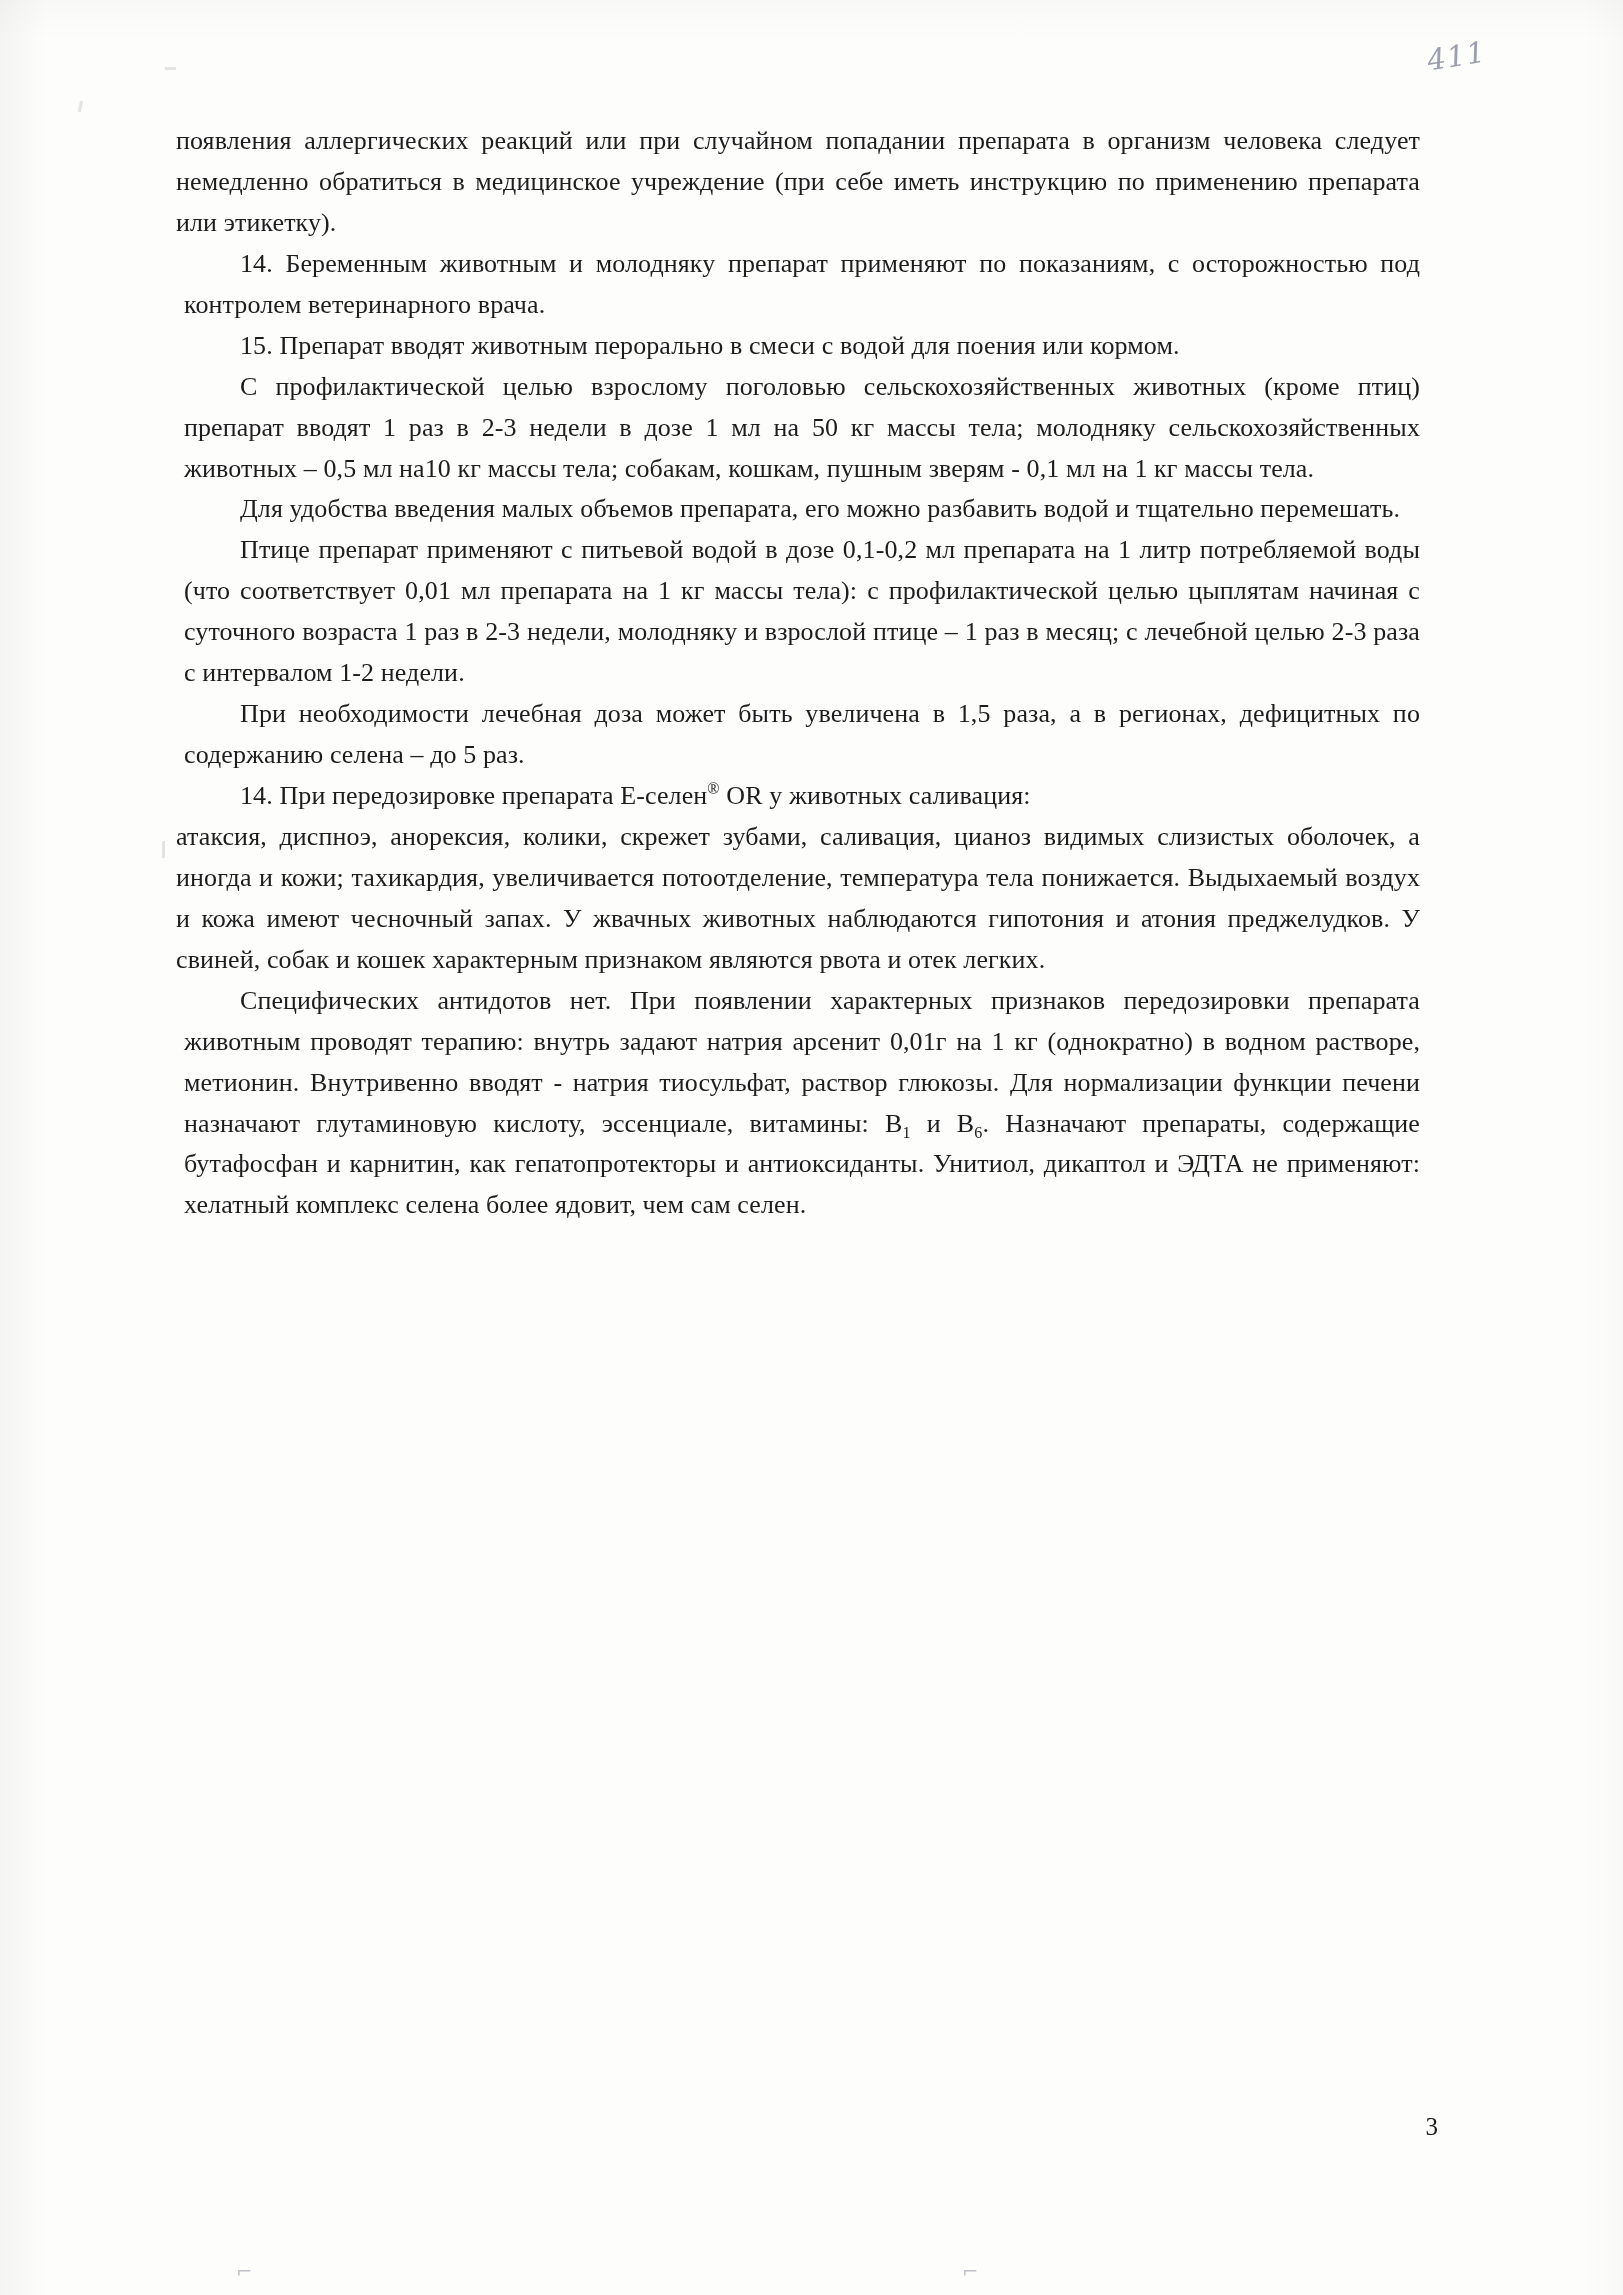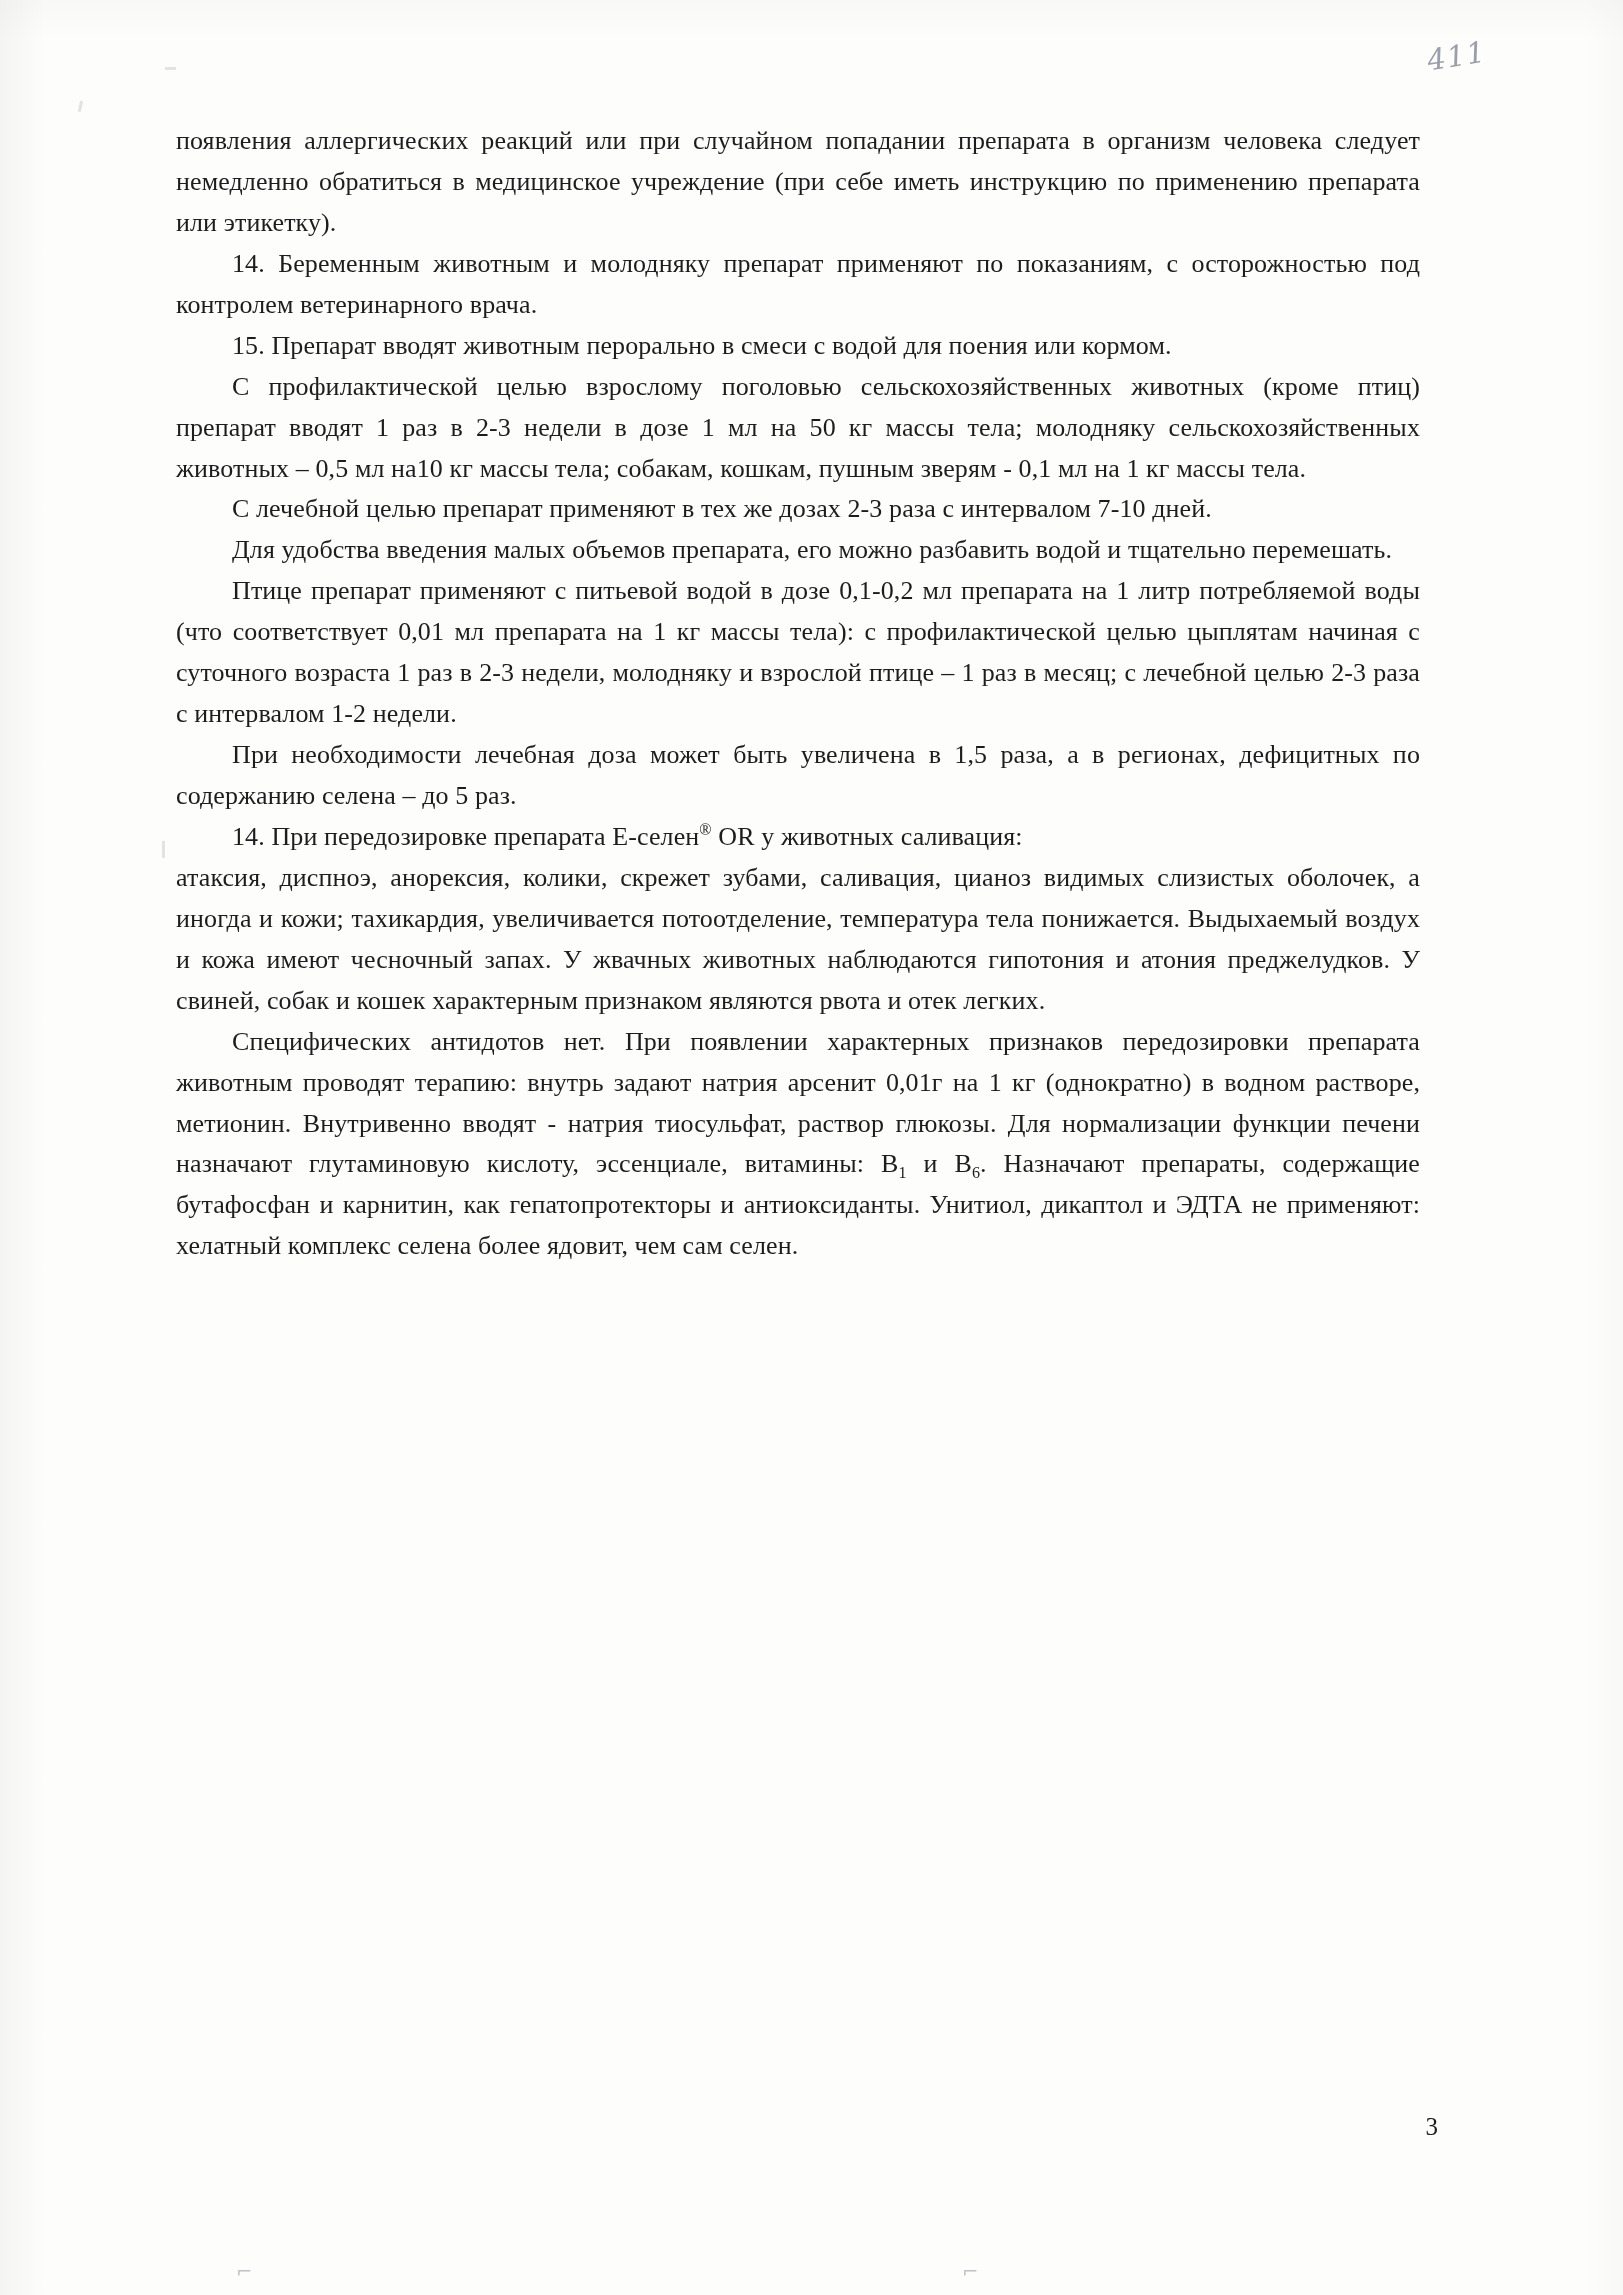--- a/index.html
+++ b/index.html
@@ -38,20 +38,21 @@
     margin: 0 0 0 0;
     font-size: 26px;
     line-height: 1.575;
     color: #1d1d1f;
     text-align: justify;
     text-justify: inter-word;
     letter-spacing: 0.1px;
   }
   p.indent {
     text-indent: 56px;
+    margin-left: 8px;
   }
   .page-number {
     position: absolute;
     right: 185px;
     bottom: 154px;
     font-size: 25px;
     color: #1d1d1f;
   }
   .hand-mark {
     position: absolute;
@@ -110,21 +111,20 @@
   <div class="content">
 
     <p class="para">появления аллергических реакций или при случайном попадании препарата в организм человека следует немедленно обратиться в медицинское учреждение (при себе иметь инструкцию по применению препарата или этикетку).</p>
 
     <p class="para indent">14. Беременным животным и молодняку препарат применяют по показаниям, с осторожностью под контролем ветеринарного врача.</p>
 
     <p class="para indent">15. Препарат вводят животным перорально в смеси с водой для поения или кормом.</p>
 
     <p class="para indent">С профилактической целью взрослому поголовью сельскохозяйственных животных (кроме птиц) препарат вводят 1 раз в 2-3 недели в дозе 1 мл на 50 кг массы тела; молодняку сельскохозяйственных животных – 0,5 мл на10 кг массы тела; собакам, кошкам, пушным зверям - 0,1 мл на 1 кг массы тела.</p>
 
-    <p class="para indent">С лечебной целью препарат применяют в тех же дозах 2-3 раза с интервалом 7-10 дней.</p>
 
     <p class="para indent">Для удобства введения малых объемов препарата, его можно разбавить водой и тщательно перемешать.</p>
 
     <p class="para indent">Птице препарат применяют с питьевой водой в дозе 0,1-0,2 мл препарата на 1 литр потребляемой воды (что соответствует 0,01 мл препарата на 1 кг массы тела): с профилактической целью цыплятам начиная с суточного возраста 1 раз в 2-3 недели, молодняку и взрослой птице – 1 раз в месяц; с лечебной целью 2-3 раза с интервалом 1-2 недели.</p>
 
     <p class="para indent">При необходимости лечебная доза может быть увеличена в 1,5 раза, а в регионах, дефицитных по содержанию селена – до 5 раз.</p>
 
 
     <p class="para indent"><span>14. При передозировке препарата Е-селен</span><sup class="refmark">®</sup><span> OR у животных саливация:</span></p>
 

